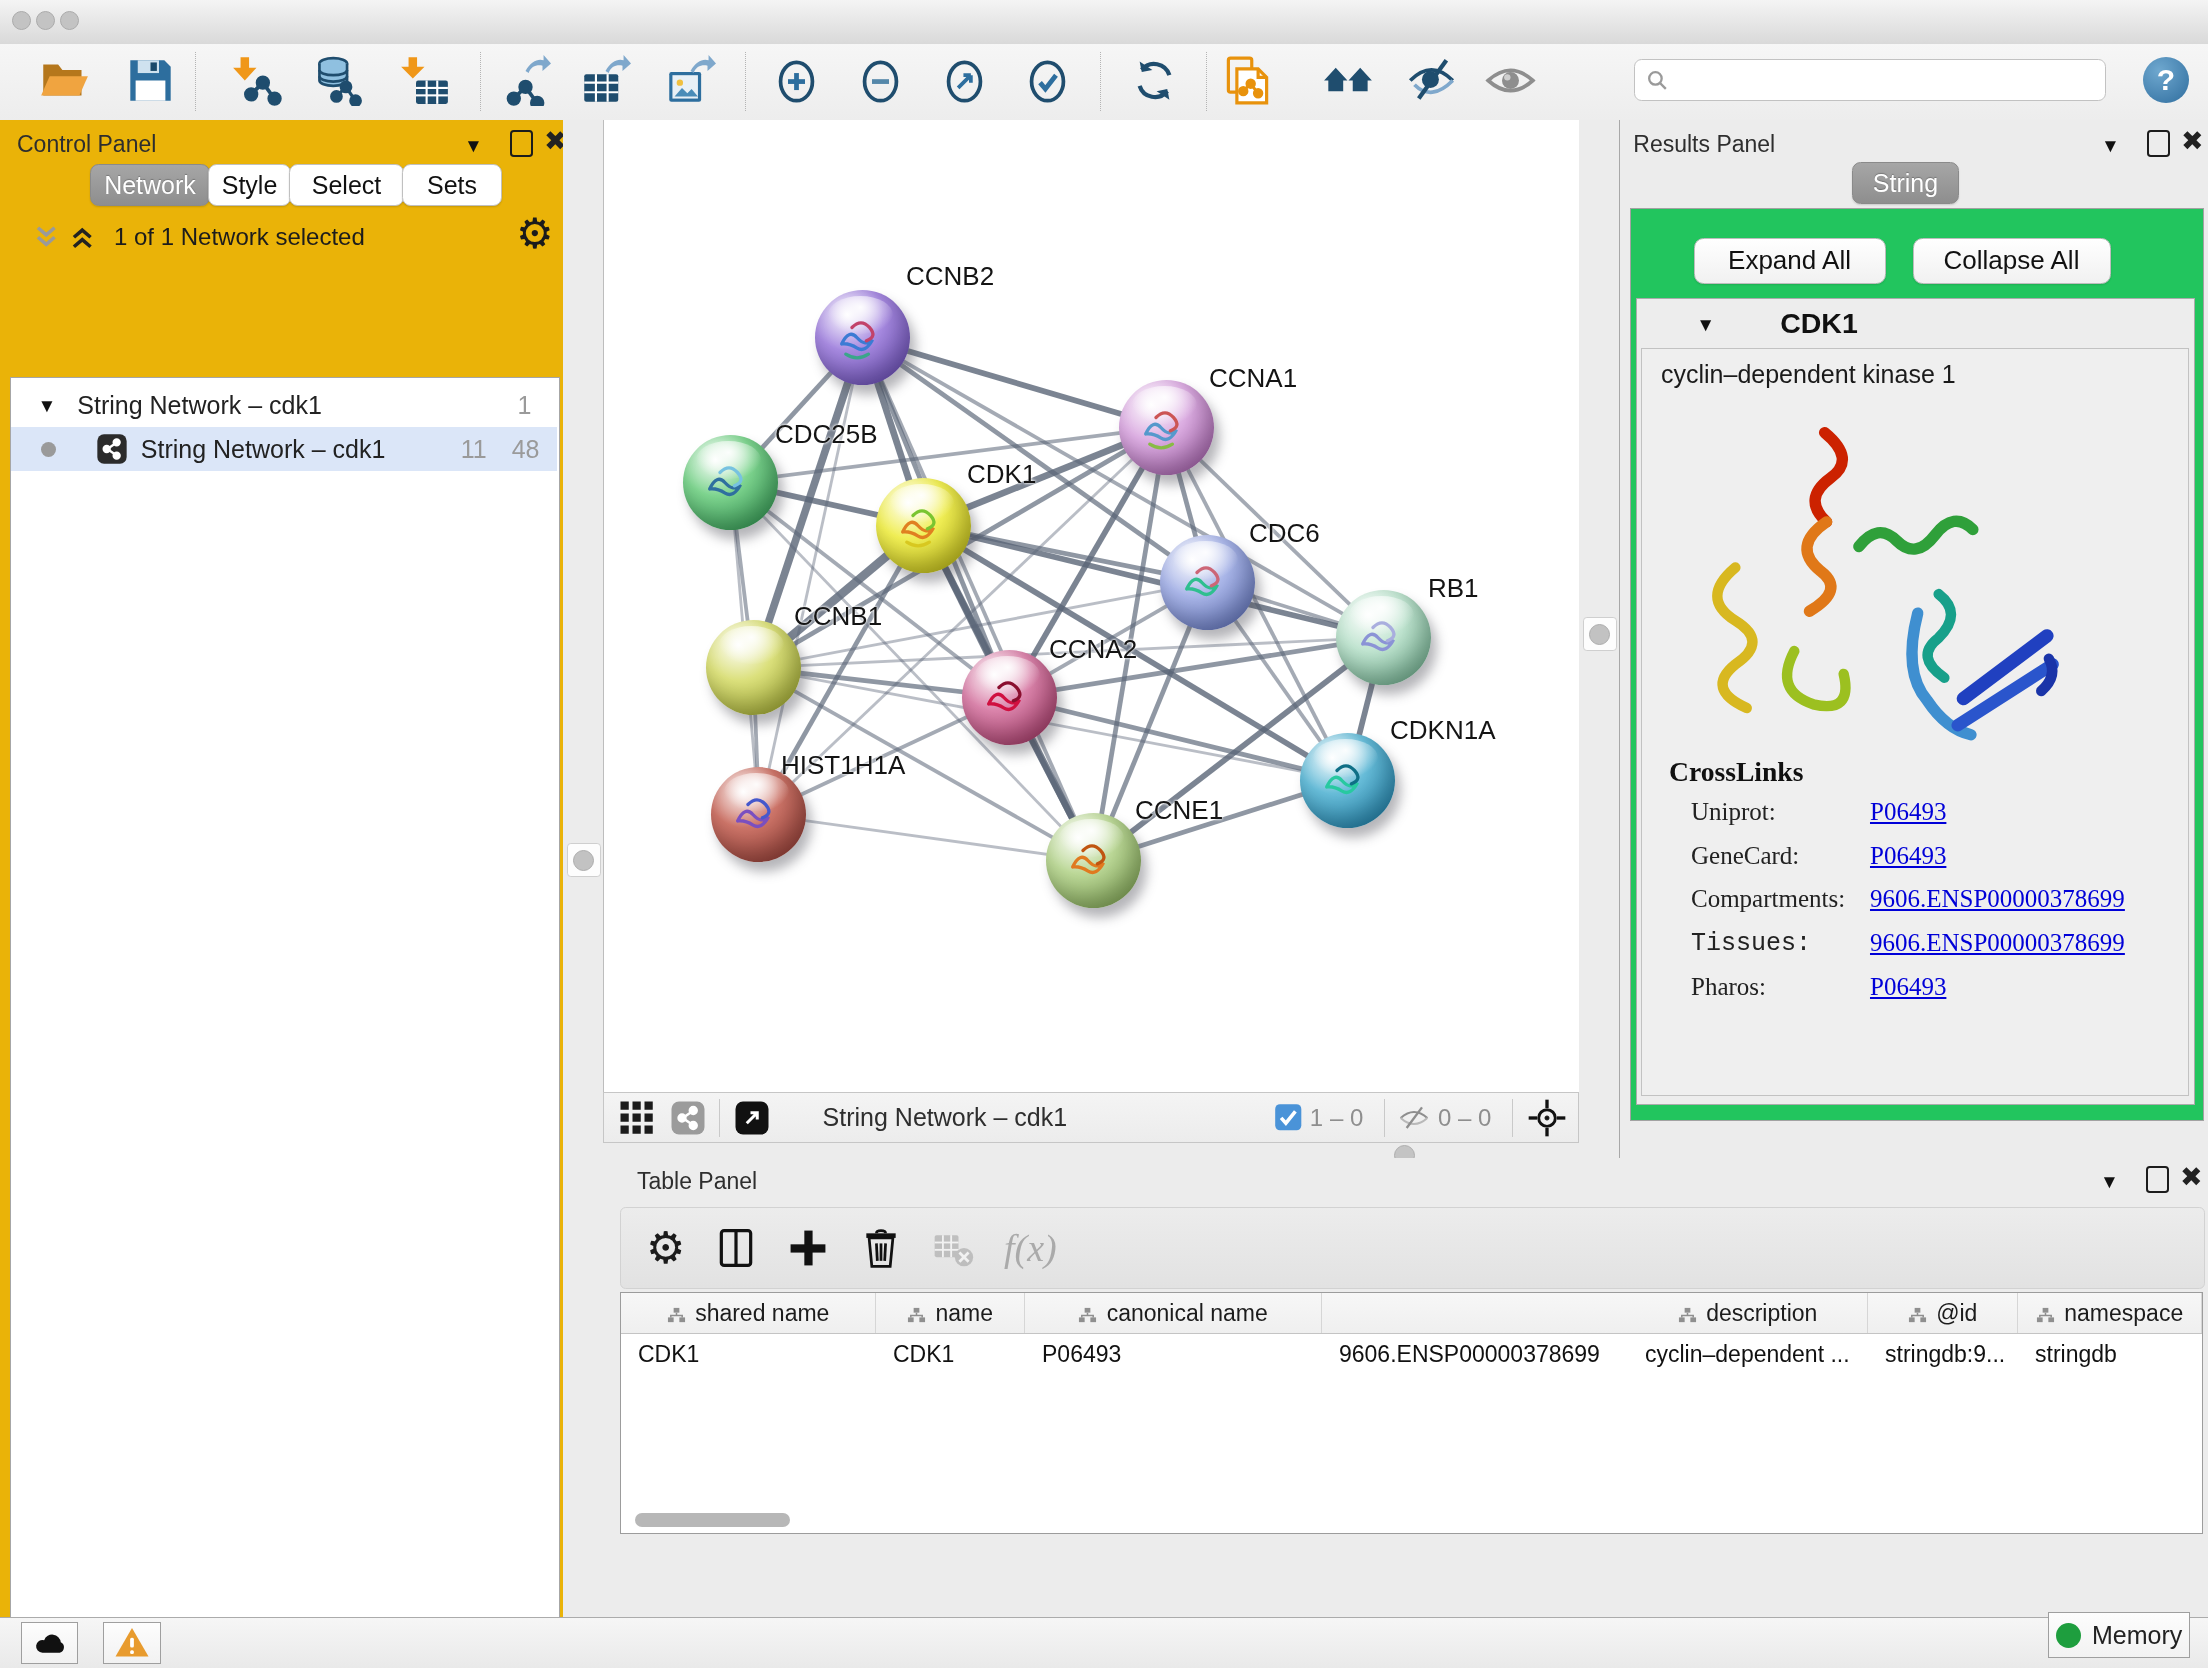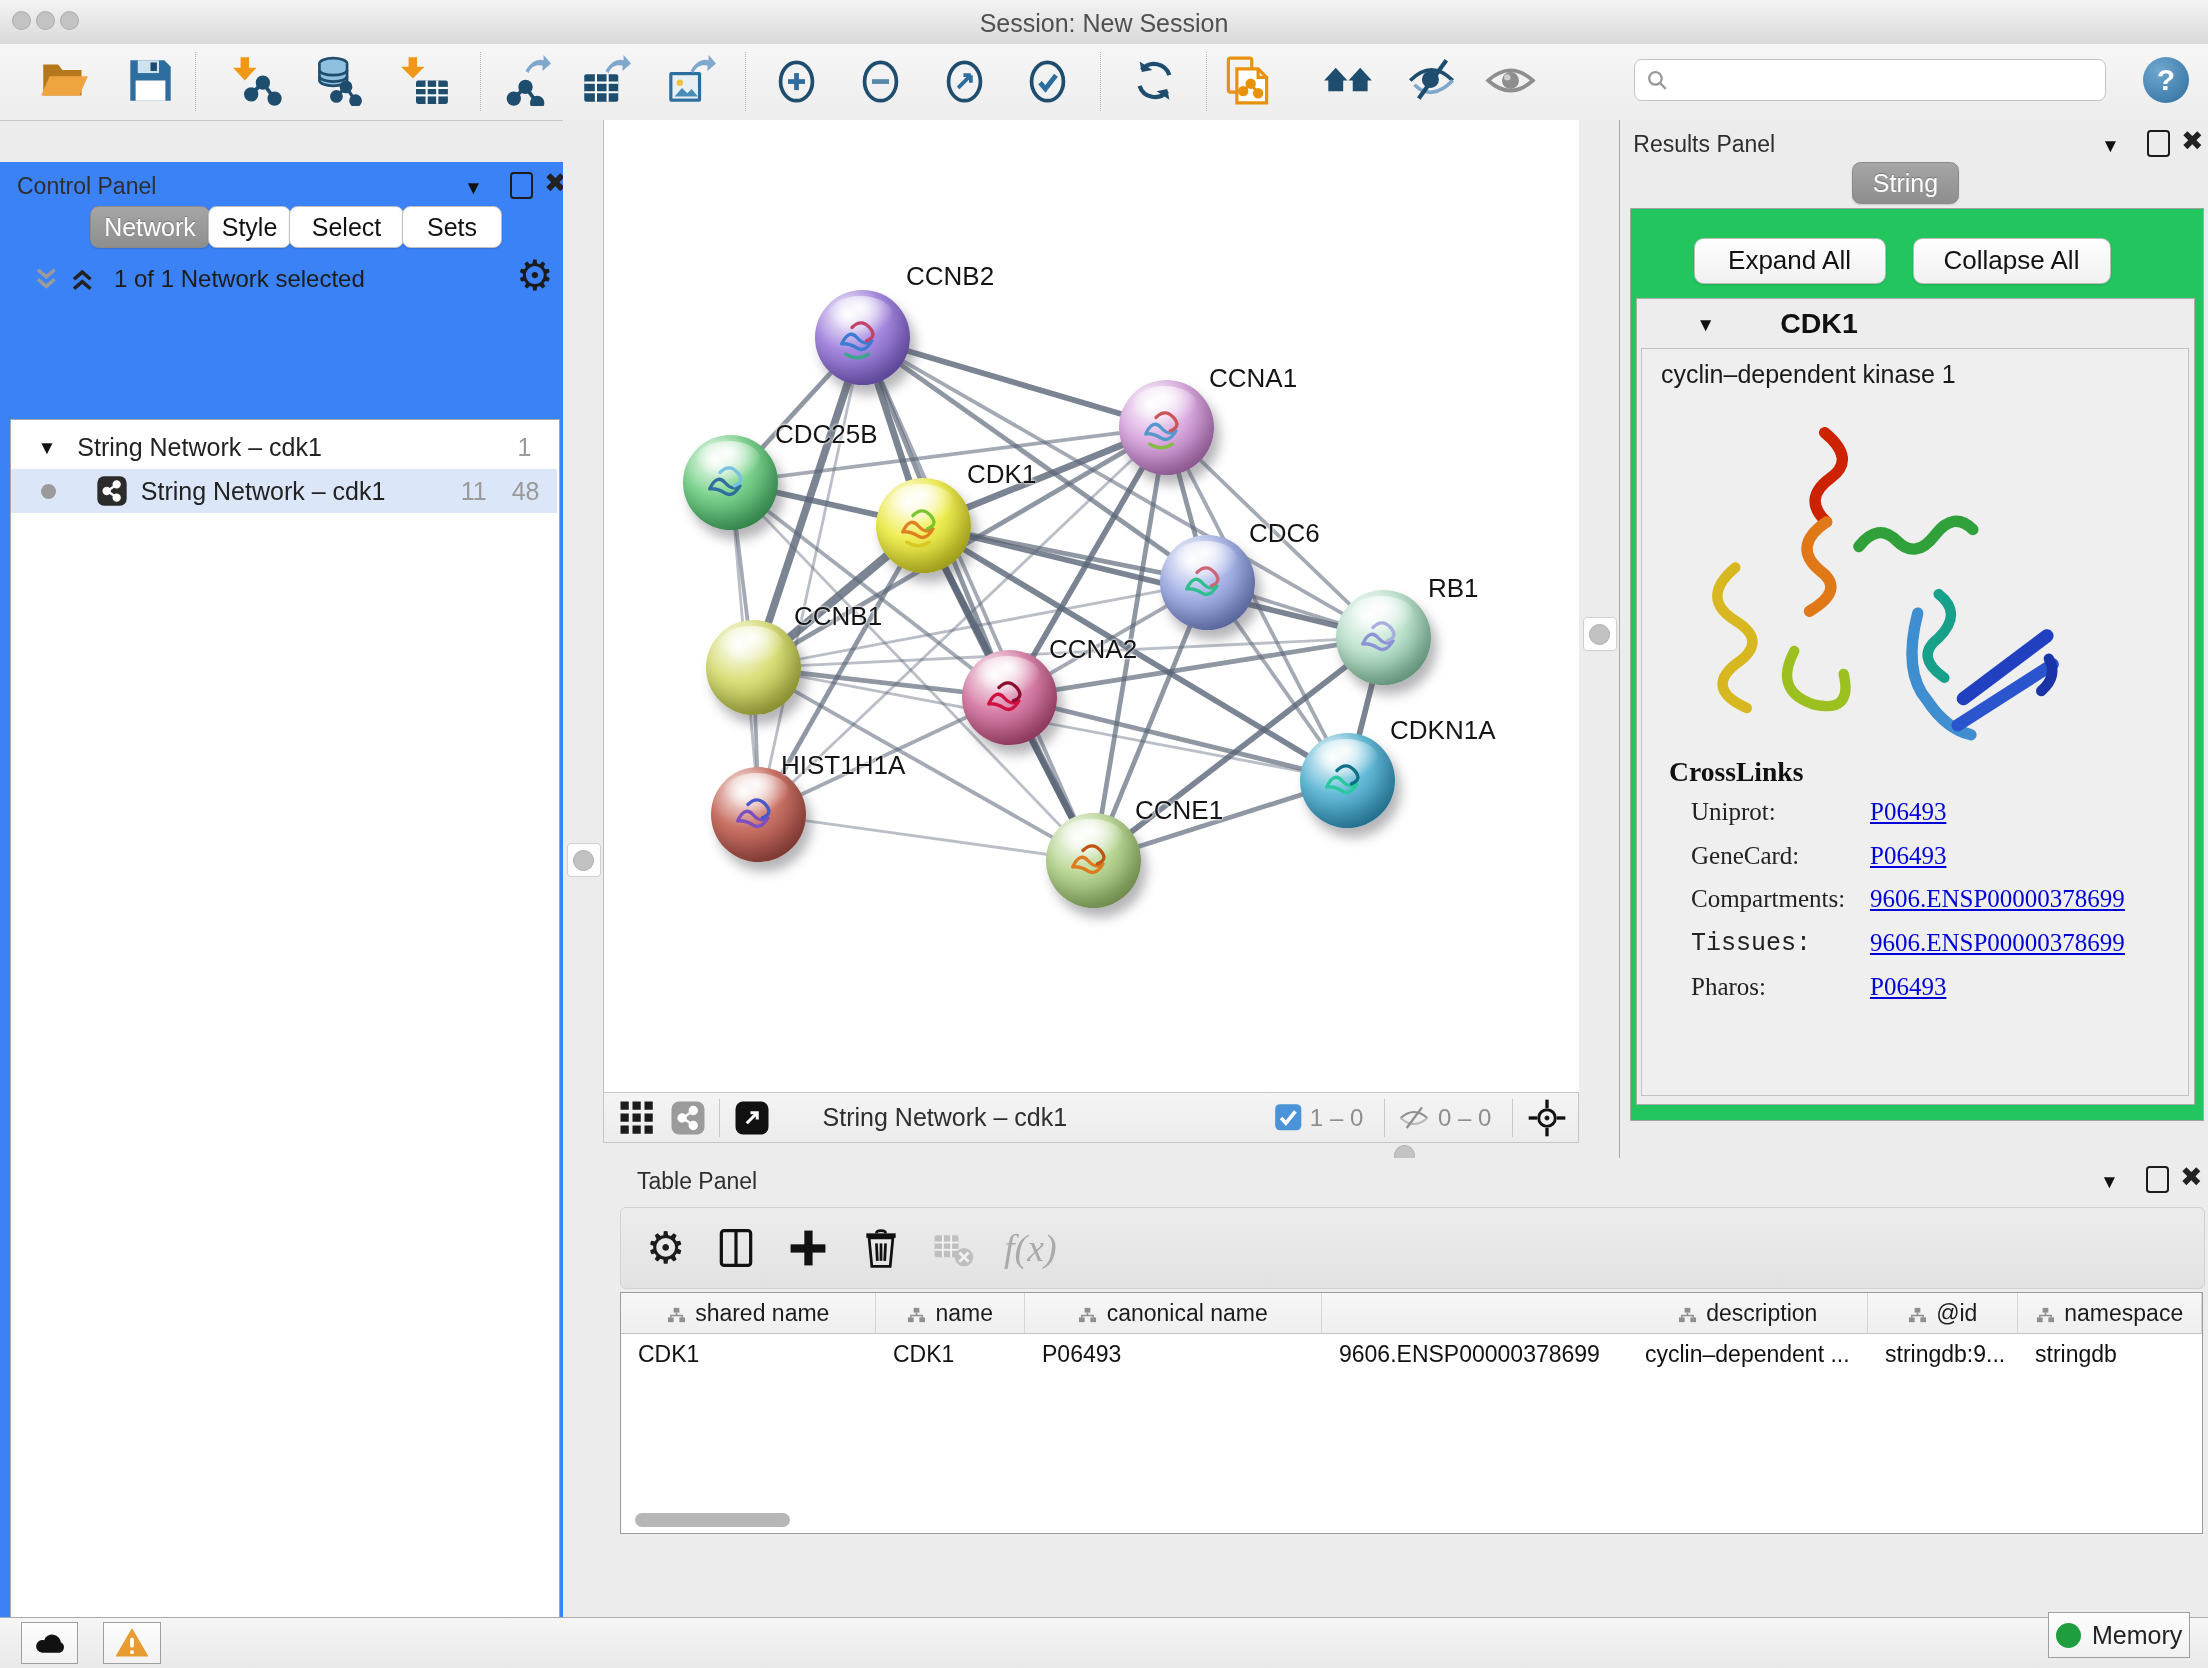--- a/index.html
+++ b/index.html
@@ -21,21 +21,21 @@
     display:flex;align-items:center;padding:0 9.5px;box-sizing:border-box;}
   .helpbtn{width:46px;height:46px;border-radius:50%;top:13.3px;
     background:radial-gradient(circle at 35% 30%,#6fa8cf,#2f6d9e);color:#fff;font-size:30px;font-weight:bold;
     display:flex;align-items:center;justify-content:center;}
   
   .panelhdr{font-size:23px;color:#2e2e2e;}
   .sqicon{width:19px;height:23px;border:2.9px solid #1c1c1c;border-radius:3.8px;}
   .tab{height:40px;border:1px solid #c0c0c0;border-radius:8.6px;background:#fff;
     display:flex;align-items:center;justify-content:center;font-size:25px;color:#111;box-shadow:0 1px 1.9px rgba(0,0,0,.15);}
   .tab.sel{background:linear-gradient(#a6a6a6,#8e8e8e);color:#fff;border-color:#8a8a8a;text-shadow:0 -1px 1px rgba(0,0,0,.25);}
-  .ctrlpanel{left:0;top:120px;width:563px;height:1497px;background:#3b82f6;margin-top:42px;}
+  .ctrlpanel{left:0;top:120px;width:563px;height:1497px;background:#eab308;}
   .treebox{left:9.5px;top:257px;width:550px;height:1318px;background:#fff;border:1.9px solid #a6a6a6;box-sizing:border-box;}
   .treerow{left:0;width:546px;height:44px;display:flex;align-items:center;font-size:25px;}
   .treerow .cnt{color:#9a9a9a;}
   .gutter{background:#ececec;}
   .knob{width:32px;height:32px;background:#fdfdfd;border:1px solid #cfcfcf;border-radius:3.8px;
     display:flex;align-items:center;justify-content:center;}
   .knob .dot{width:19px;height:19px;border-radius:50%;background:#c2c2c2;border:1px solid #adadad;}
   
   .netpanel{left:603px;top:120px;width:976px;height:972px;background:#fff;border-left:1px solid #bdbdbd;border-right:1px solid #bdbdbd;}
   .node{position:absolute;border-radius:50%;}
@@ -80,21 +80,20 @@
   .glyph{line-height:1;}
   .tri{display:inline-block;font-size:19px;color:#111;}
 </style>
 </head>
 <body>
 
 <div class="abs titlebar">
   <div class="abs tl" style="left:12.4px"></div>
   <div class="abs tl" style="left:36px"></div>
   <div class="abs tl" style="left:60px"></div>
-  <div class="abs wintitle">Session: New Session</div>
 </div>
 
 <div class="abs toolbar" id="main-toolbar">
   <div class="abs searchbox" style="left:1634px;width:472px">
     <span style="width:25px;height:25px;display:inline-block">
       <svg viewBox="0 0 24 24" fill="none" stroke="#9a9a9a" stroke-width="2.2">
           <circle cx="10" cy="10" r="6"></circle>
           <line x1="14.5" y1="14.5" x2="20" y2="20"></line>
         </svg>
     </span>

